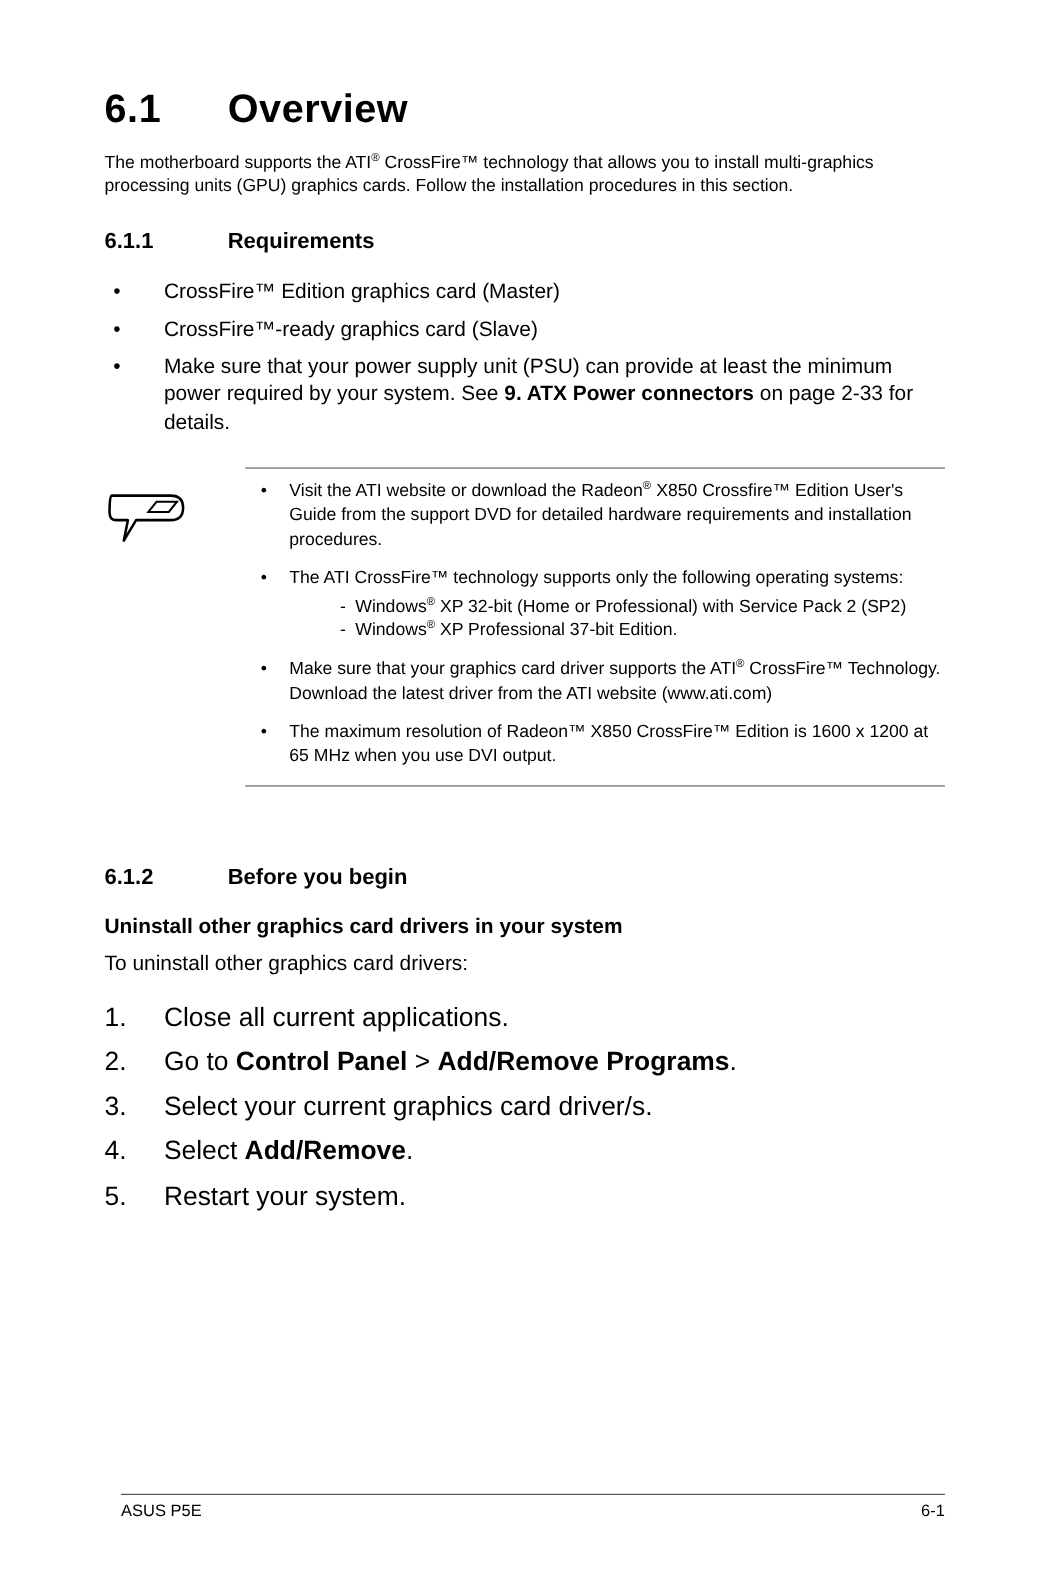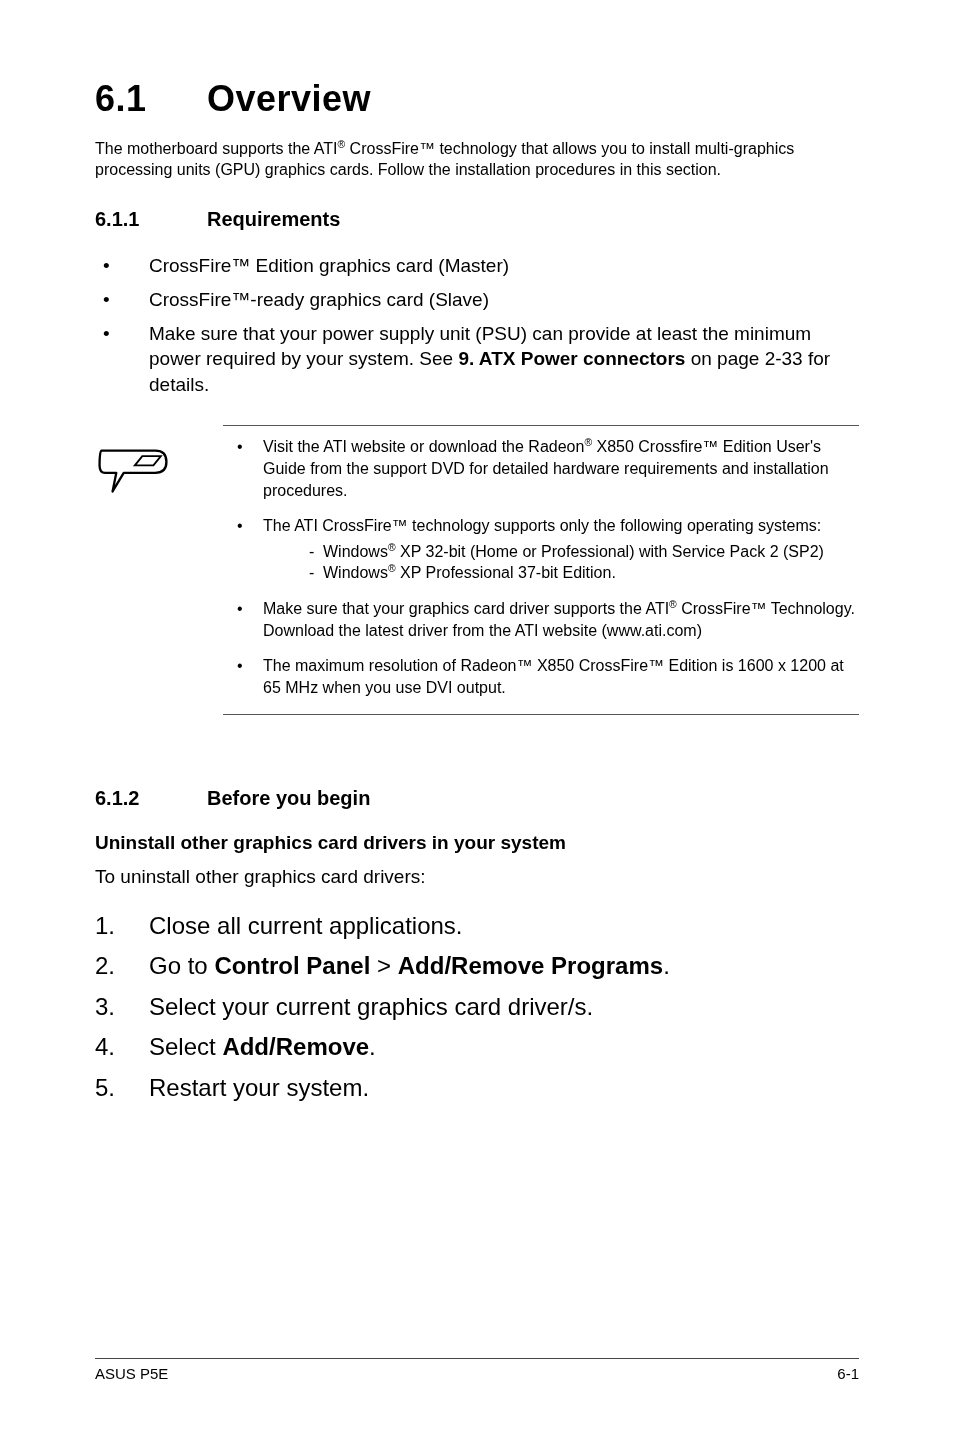--- a/index.html
+++ b/index.html
@@ -110,21 +110,21 @@
   }
   ol.steps > li::before {
     content: counter(step) ".";
     position: absolute;
     left: 0;
     top: 0;
   }
   .footer {
     position: absolute;
     bottom: 56px;
-    left: 95px;
+    left: 110px;
     right: 95px;
     border-top: 1px solid #444;
     padding-top: 6px;
     font-size: 15px;
     display: flex;
     justify-content: space-between;
     color: #000;
     align-items: center;
   }
 </style>

